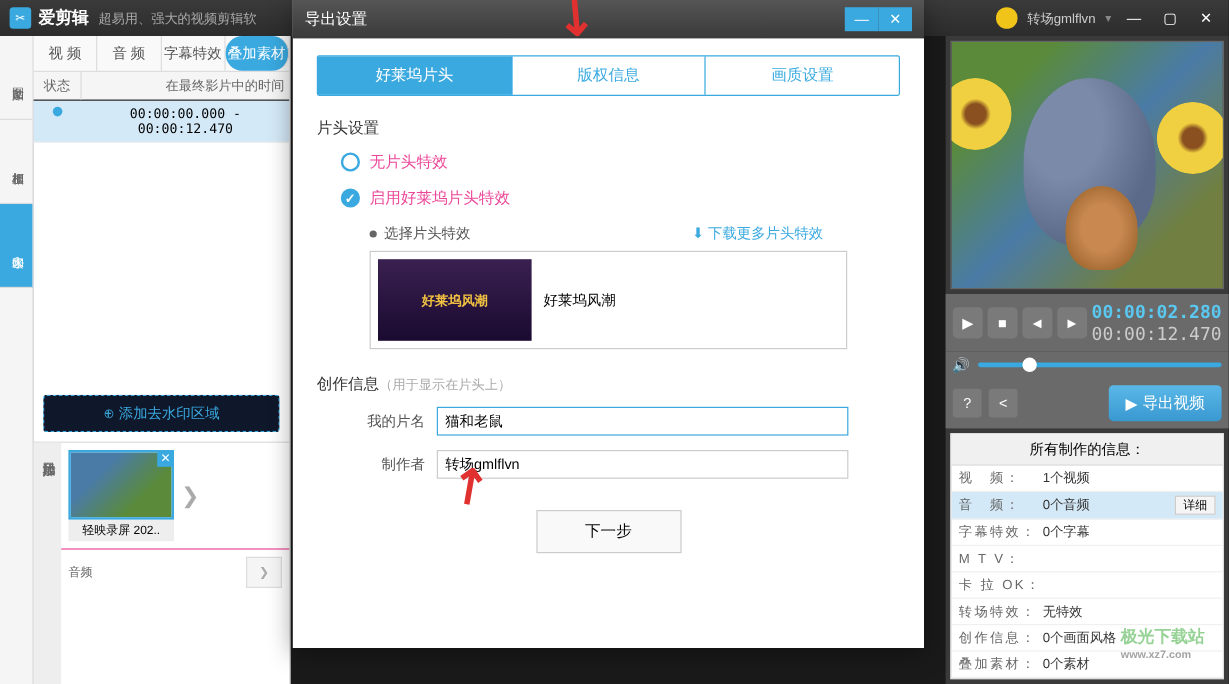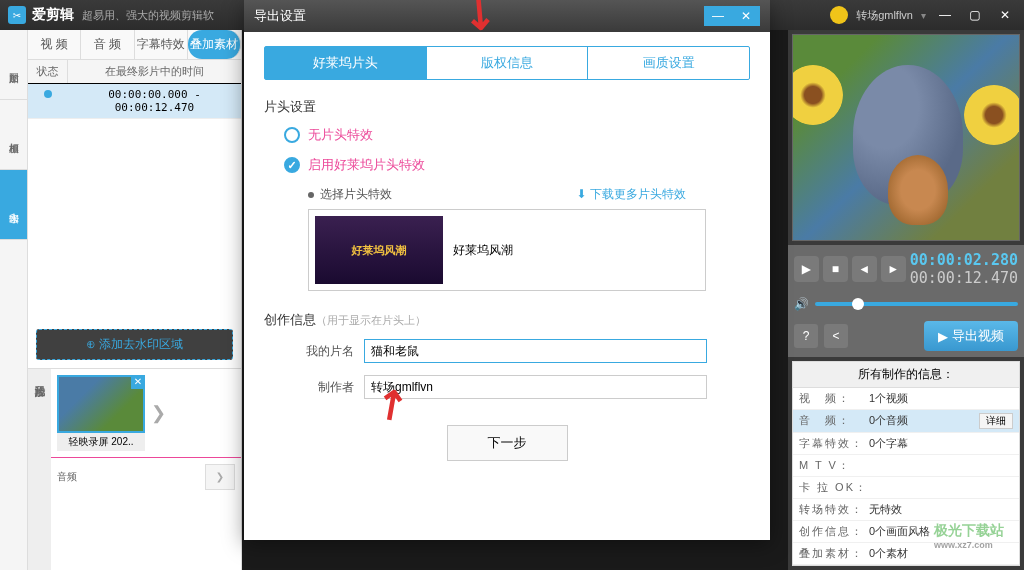--- a/index.html
+++ b/index.html
@@ -23,27 +23,27 @@
 .tool { height: 70px; border-bottom: 1px solid #ddd; display: flex; flex-direction: column; align-items: center; justify-content: center; font-size: 10px; color: #666; cursor: pointer; writing-mode: vertical-rl; text-orientation: upright; padding: 4px 0;}
 .tool.active { background: #39a9e0; color: #fff; }
 
 
 .left-panel { width: 214px; background: #fff; border-right: 1px solid #ddd; display: flex; flex-direction: column; }
 .tabs { display: flex; border-bottom: 1px solid #ddd; background: #f9f9f9; }
 .tab { flex: 1; padding: 6px 2px; text-align: center; font-size: 12px; color: #555; cursor: pointer; border-right: 1px solid #ddd; }
 .tab.active { background: #39a9e0; color: #fff; border-radius: 14px; }
 .table-header { display: flex; background: #f5f5f5; border-bottom: 1px solid #000000; font-size: 11px; color: #666; }
 .th-status { width: 40px; padding: 4px; text-align: center; border-right: 1px solid #ddd; }
-.th-time { flex: 1; padding: 4px; text-align: center; }
+.th-time { flex: 1; padding: 4px; text-align: right; }
 .table-row { display: flex; font-size: 11px; background: #d4e9f7; border-bottom: 1px solid #eee; }
 .td-status { width: 40px; padding: 4px; text-align: center; }
 .td-time { flex: 1; padding: 4px; text-align: center; font-family: monospace; }
 .dot { display: inline-block; width: 8px; height: 8px; background: #39a9e0; border-radius: 50%; }
 
-.watermark-btn { margin: 8px; padding: 6px; border: 1px dashed #39a9e0; color: #39a9e0; font-size: 12px; text-align: center; cursor: pointer; border-radius: 3px; background: #404040; }
+.watermark-btn { margin: 8px; padding: 6px; border: 1px dashed #39a9e0; color: #39a9e0; font-size: 12px; text-align: center; cursor: pointer; border-radius: 3px; background: #0f172a; }
 .watermark-btn::before { content: "⊕ "; }
 
 .added-label { writing-mode: vertical-rl; text-orientation: upright; background: #eee; padding: 8px 4px; font-size: 11px; color: #666; }
 .clips { flex: 1; display: flex; flex-direction: column; }
 .clips-row { display: flex; padding: 6px; gap: 6px; }
 .clip-thumb { width: 88px; height: 58px; border: 2px solid #39a9e0; position: relative; background: linear-gradient(135deg, #4a7ba6 30%, #5a8a3a 70%); }
 .clip-close { position: absolute; top: -2px; right: -2px; width: 14px; height: 14px; background: #39a9e0; color: #fff; font-size: 10px; display: flex; align-items: center; justify-content: center; }
 .clip-arrow { align-self: center; color: #aaa; font-size: 18px; }
 .clip-name { font-size: 10px; background: #eee; padding: 2px; text-align: center; width: 88px; overflow: hidden; white-space: nowrap; }
 .add-video { width: 88px; height: 58px; border: 1px solid #ddd; display: flex; align-items: center; justify-content: center; font-size: 10px; color: #999; text-align: center; }

